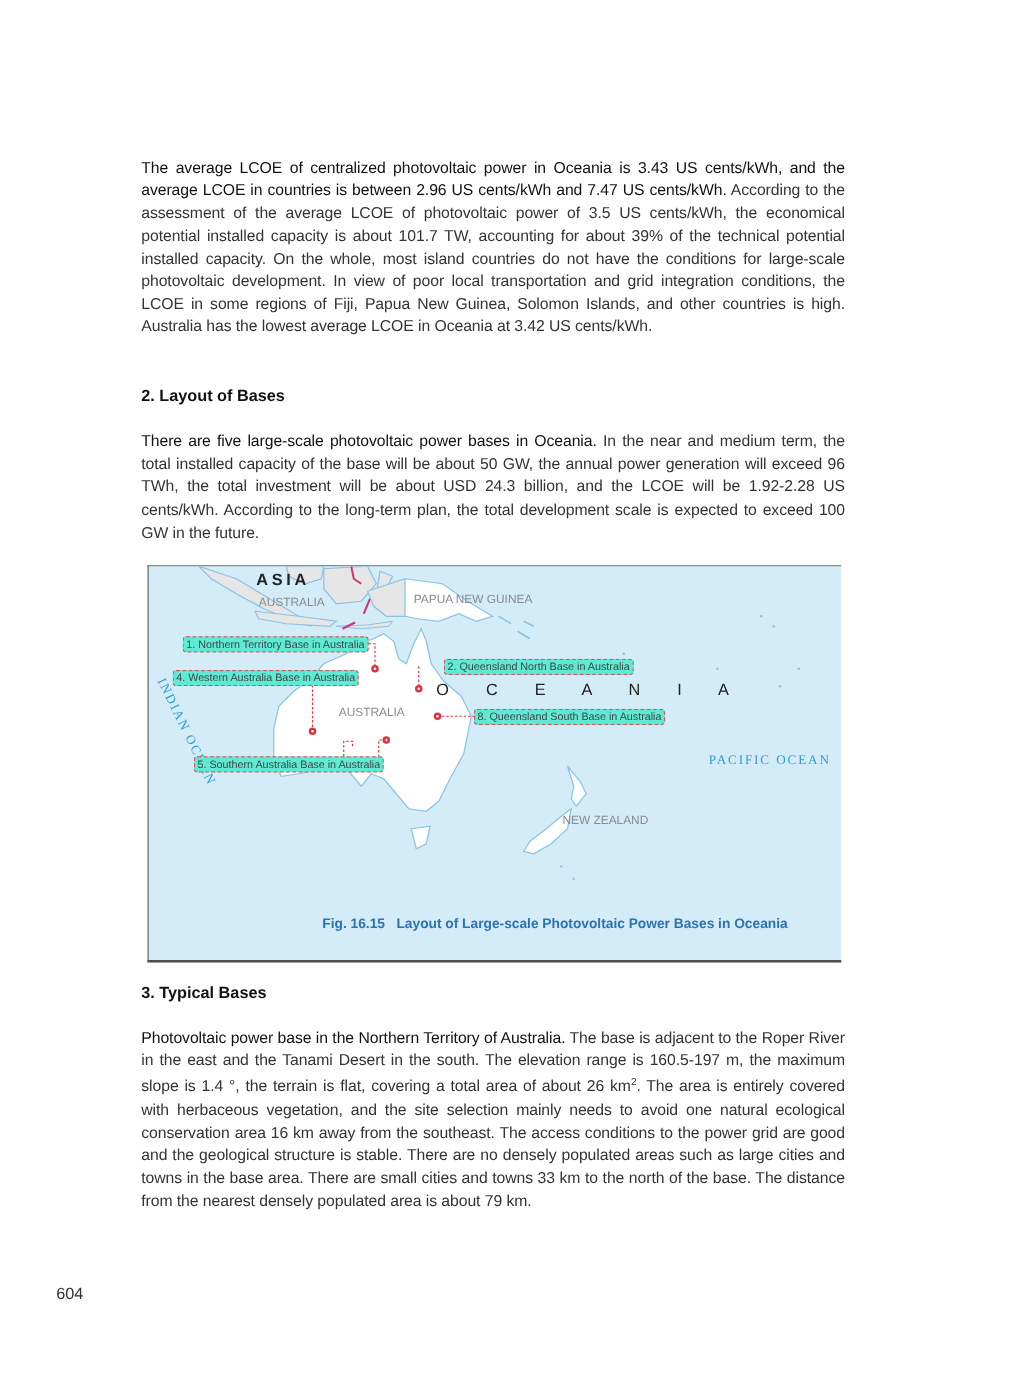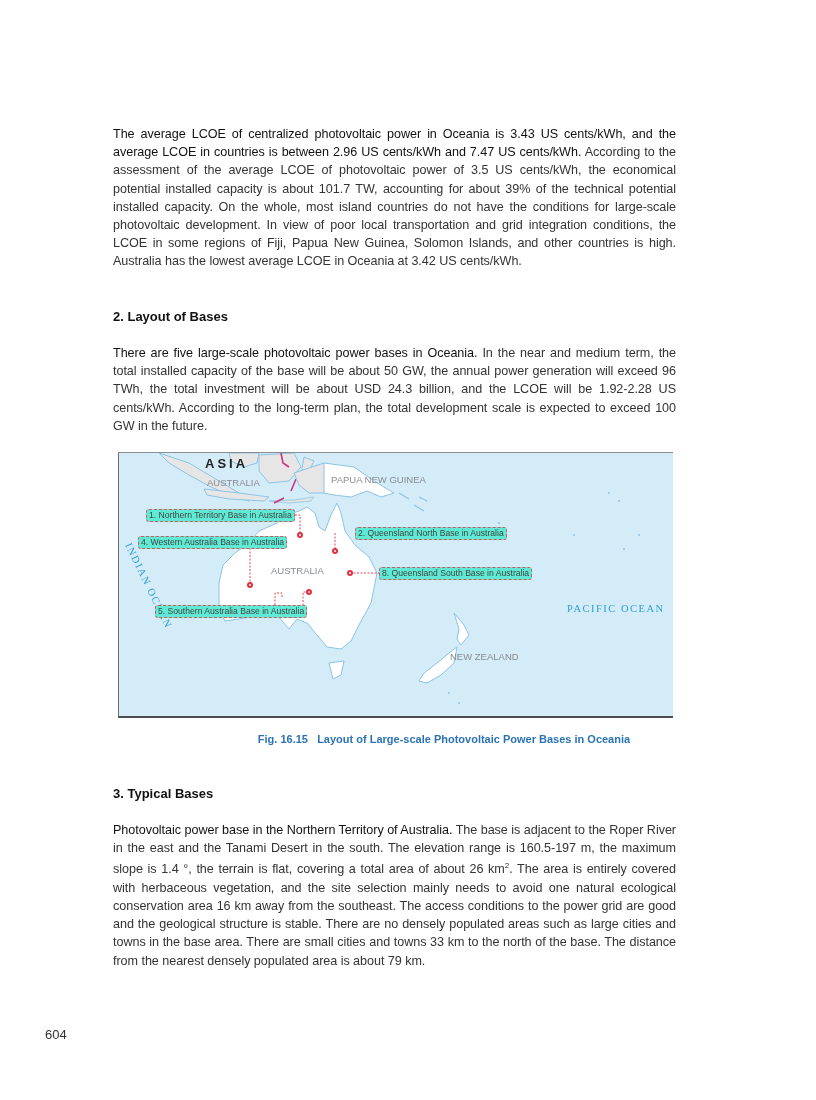--- a/index.html
+++ b/index.html
@@ -2,21 +2,21 @@
 <html><head>
 <meta charset="utf-8">
 <style>
   html, body { margin: 0; padding: 0; background: #ffffff; }
   body { width: 816px; height: 1100px; position: relative; overflow: hidden;
          font-family: "Liberation Sans", sans-serif; color: #2a2a2a; }
   .para { position: absolute; left: 113px; width: 563px; font-size: 12.6px; line-height: 18.2px;
           text-align: justify; color: #333; letter-spacing: -0.05px; }
   .para b, .para .lead { color: #111; font-weight: normal; }
   .heading { position: absolute; left: 113px; font-size: 13px; font-weight: bold; color: #111; }
-  .map { position: absolute; left: 118px; top: 452px; width: 555px; height: 266px;
+  .map { position: absolute; left: 118px; top: 452px; width: 555px; height: 318px;
          border-top: 1px solid #8a8e92; border-left: 1px solid #6b6f73; border-bottom: 2px solid #4a4d50;
          background: #d4ebf8; overflow: hidden; box-sizing: border-box; }
   .map svg { position: absolute; left: 0; top: 0; }
   .caption { position: absolute; left: 0; width: 816px; top: 733px; text-align: center;
              font-size: 11px; font-weight: bold; color: #2b73b6; }
   .page-num { position: absolute; left: 45px; top: 1027px; font-size: 13px; color: #333; }
   .lbl { position: absolute; font-size: 8.6px; color: #444; background: #5eead4;
          border: 1px dashed #d8545c; border-radius: 3px; padding: 0 2px; white-space: nowrap; line-height: 11px; }
   .region { position: absolute; font-size: 9.5px; color: #888c90; white-space: nowrap; }
   .asia { position: absolute; font-size: 13px; letter-spacing: 3px; color: #222; font-weight: bold; }
@@ -94,20 +94,21 @@
         <circle cx="131" cy="132" r="1" fill="#fff"></circle>
     </g>
     <path d="M190,139 L184,139 L184,146 L184,152" stroke="#e0313e" stroke-width="0.9" stroke-dasharray="2,1.5" fill="none"></path>
   </svg>
 
   <div class="asia" style="left:86px; top:3px;">ASIA</div>
   <div class="region" style="left:88px; top:24px;">AUSTRALIA</div>
   <div class="region" style="left:212px; top:21px;">PAPUA NEW GUINEA</div>
   <div class="region" style="left:152px; top:112px;">AUSTRALIA</div>
   <div class="region" style="left:331px; top:198px;">NEW ZEALAND</div>
+  <div class="oceania" style="left:230px; top:91px;">O C E A N I A</div>
 
   <div class="ocean" style="left:-22px; top:126px; transform: rotate(64deg); transform-origin: left top; left:14px; top:88px;">INDIAN OCEAN</div>
   <div class="ocean" style="left:448px; top:150px;">PACIFIC OCEAN</div>
 
   <div class="lbl" style="left:27px; top:56px;">1. Northern Territory Base in Australia</div>
   <div class="lbl" style="left:236px; top:74px;">2. Queensland North Base in Australia</div>
   <div class="lbl" style="left:260px; top:114px;">8. Queensland South Base in Australia</div>
   <div class="lbl" style="left:36px; top:152px;">5. Southern Australia Base in Australia</div>
   <div class="lbl" style="left:19px; top:83px;">4. Western Australia Base in Australia</div>
 </div>

